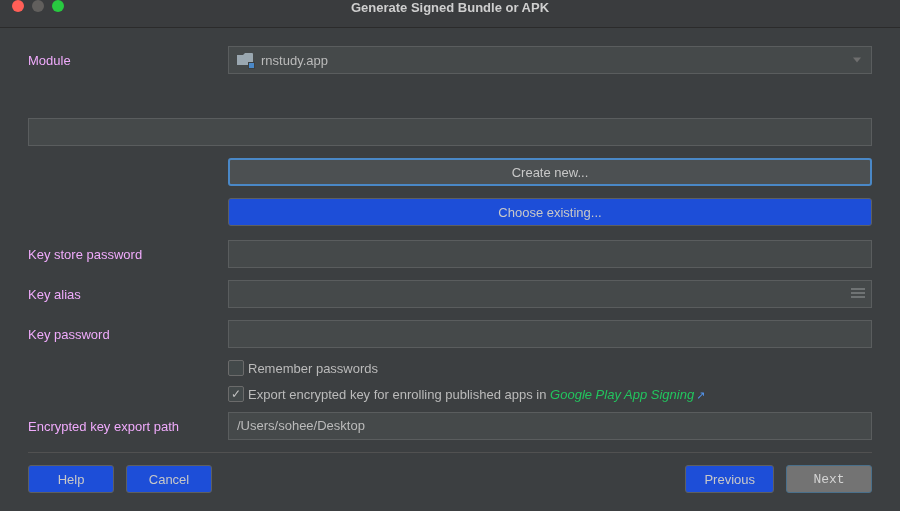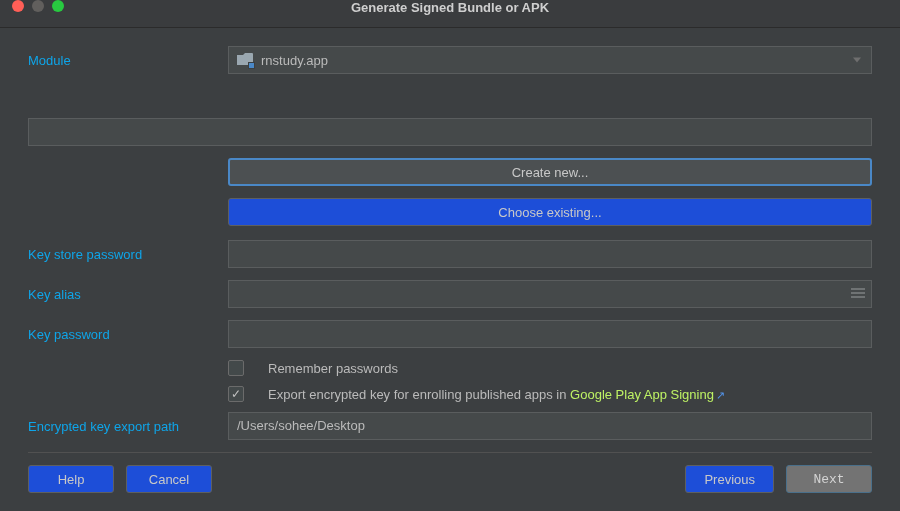--- a/index.html
+++ b/index.html
@@ -38,21 +38,21 @@
     padding: 18px 28px 0 28px;
   }
   .row {
     display: flex;
     align-items: center;
     margin-bottom: 12px;
   }
   .label {
     width: 200px;
     flex-shrink: 0;
-    color: #0ea5e9;
+    color: #f0abfc;
   }
   .field-wrap {
     flex: 1;
     position: relative;
   }
   .input, .select {
     width: 100%;
     height: 28px;
     background: #45494a;
     border: 1px solid #5a5d5e;
@@ -143,41 +143,41 @@
   .icon-folder-open::after {
     content: "";
     position: absolute; left: 1px; right: -1px; top: 4px; bottom: 0;
     background: #a0a5a8;
     transform: skewX(-12deg);
   }
   .check-row {
     display: flex; align-items: center;
     margin-left: 200px;
     margin-bottom: 10px;
-    gap: 24px;
+    gap: 4px;
   }
   .checkbox {
     width: 16px; height: 16px;
     background: #43494a;
     border: 1px solid #6b6b6b;
     border-radius: 2px;
     display: inline-flex;
     align-items: center;
     justify-content: center;
     flex-shrink: 0;
     cursor: pointer;
   }
   .checkbox.checked::after {
     content: "✓";
     color: #c0c0c0;
     font-size: 12px;
     line-height: 1;
   }
   .check-label { color: #bbbbbb; }
-  .link { color: #bef264; cursor: pointer; }
+  .link { color: #22c55e; cursor: pointer; font-style: italic; }
   .ext-icon {
     color: #5394ec; font-size: 11px; margin-left: 2px;
   }
   .sep {
     height: 1px;
     background: #515151;
     margin: 12px 0 12px 0;
   }
   .footer {
     display: flex;

